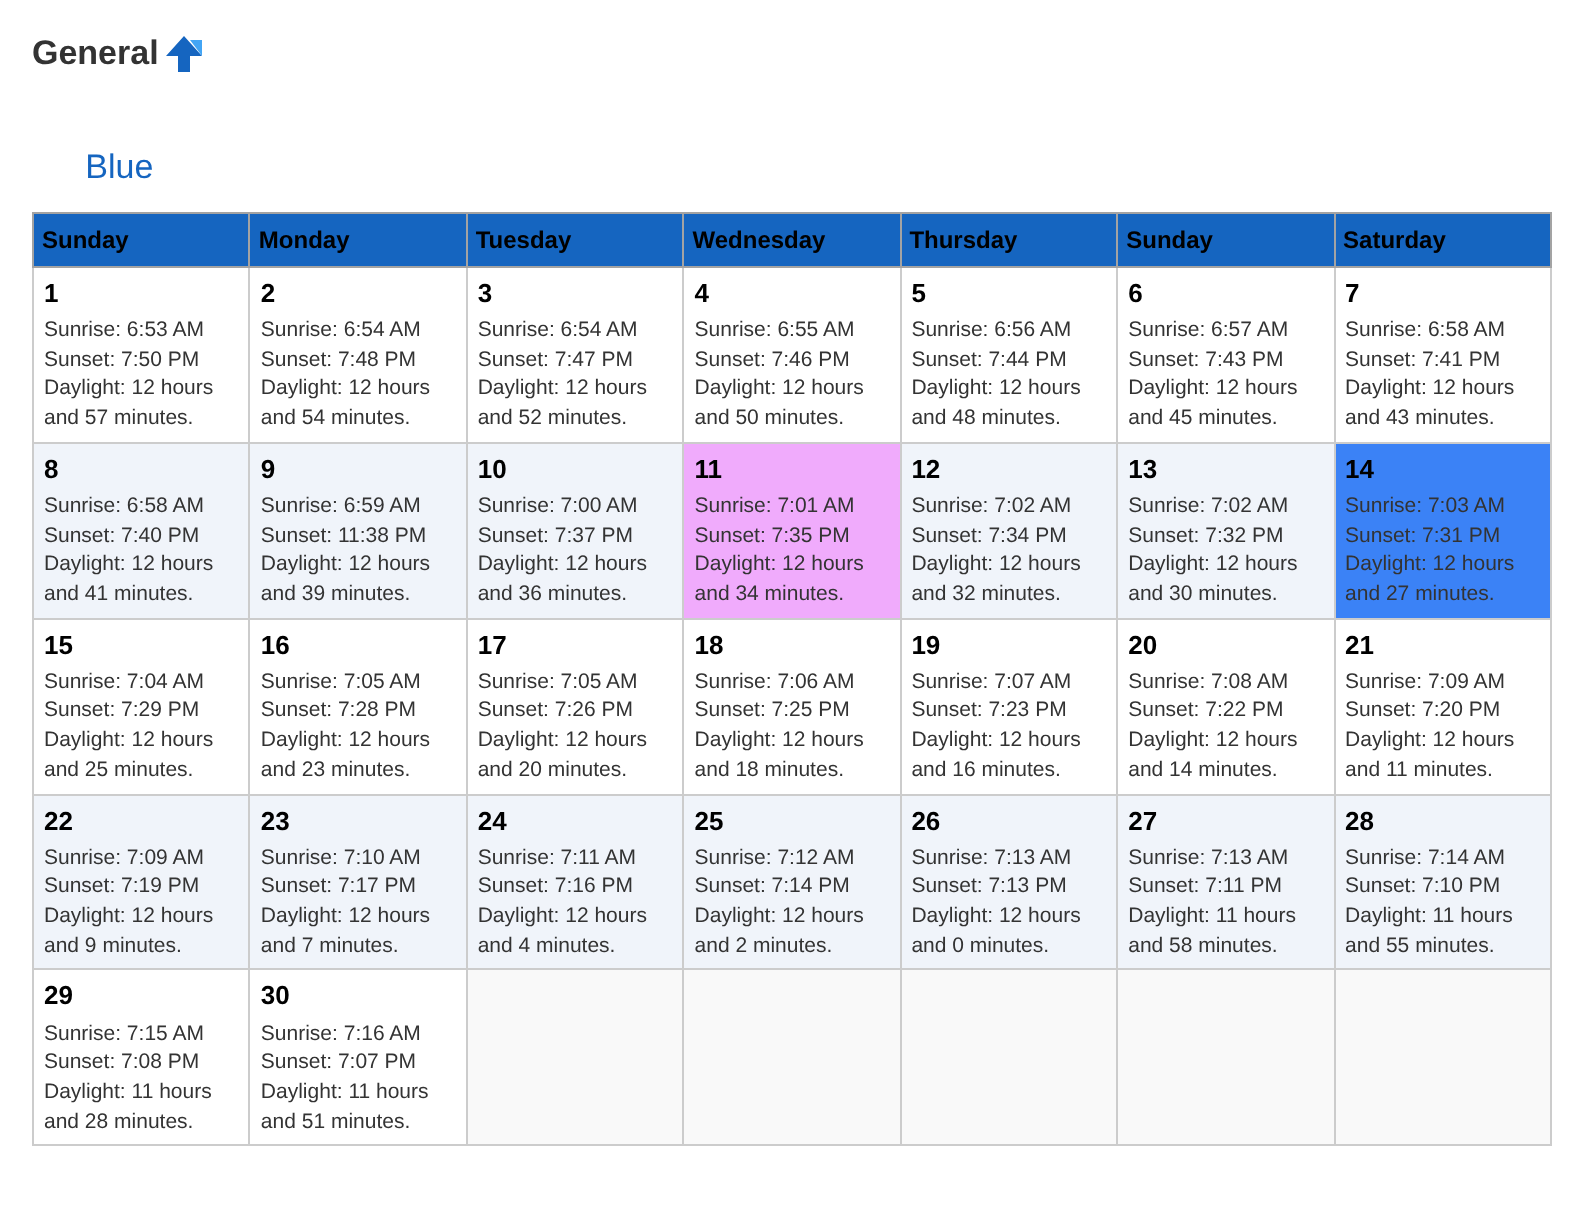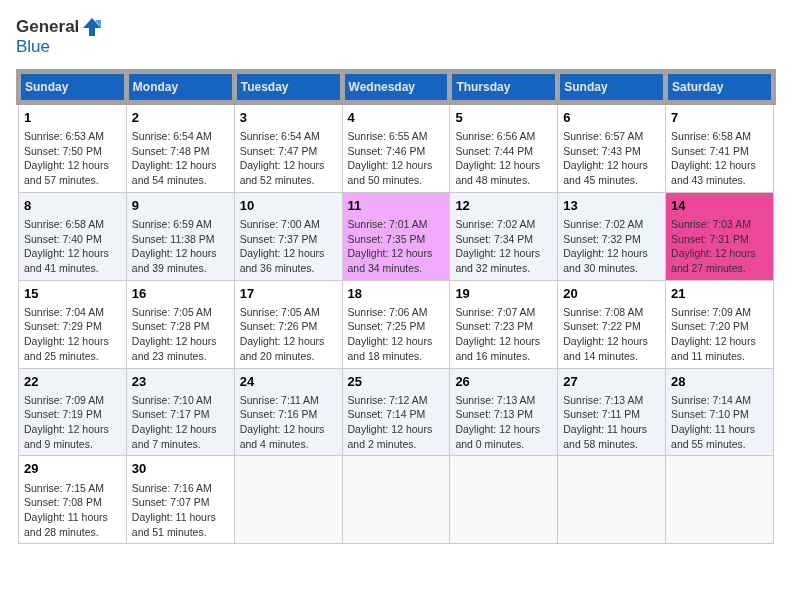--- a/index.html
+++ b/index.html
@@ -33,26 +33,26 @@
       font-size: 14px;
       color: #555;
     }
     .calendar {
       width: 100%;
       border-collapse: collapse;
       font-size: 11px;
     }
     .calendar th {
       background: #1565c0;
-      color: #e5e5e5;
+      color: #000000;
       padding: 6px 4px;
       text-align: left;
       font-size: 12px;
       font-weight: bold;
-      border: 5px solid #a3a3a3;
+      border: 1px solid #a3a3a3;
     }
     .calendar td {
       border: 1px solid #ccc;
       padding: 4px 5px;
       vertical-align: top;
       width: calc(100% / 7);
       min-height: 70px;
       background: #fff;
       line-height: 1.4;
     }
@@ -68,21 +68,21 @@
     .day-info {
       color: #333;
       font-size: 10.5px;
     }
   </style>
 </head>
 <body>
 
 <div class="header-area">
   <div class="logo">
-  <div style="display:flex;flex-direction:column;align-items:flex-start;line-height:1.1;">
+  <div style="display:flex;flex-direction:column;align-items:center;line-height:1.1;gap:37px;">
     <div style="display:flex;align-items:center;gap:2px;">
       <span style="font-size:17px;font-weight:bold;color:#333;">General</span>
       <svg width="22" height="22" viewBox="0 0 22 22">
         <polygon points="11,2 20,12 14,12 14,20 8,20 8,12 2,12" fill="#1565c0"></polygon>
         <polygon points="14,4 20,4 20,12" fill="#42a5f5"></polygon>
       </svg>
     </div>
     <span style="font-size:17px;font-weight:normal;color:#1565c0;">Blue</span>
   </div>
 </div>
@@ -192,21 +192,21 @@
           <div class="day-info">Daylight: 12 hours</div>
           <div class="day-info">and 32 minutes.</div>
         </td>
         <td style="background: rgb(240, 244, 250);">
           <span class="day-num">13</span>
           <div class="day-info">Sunrise: 7:02 AM</div>
           <div class="day-info">Sunset: 7:32 PM</div>
           <div class="day-info">Daylight: 12 hours</div>
           <div class="day-info">and 30 minutes.</div>
         </td>
-        <td style="background: #ec4899;">
+        <td style="background: #3b82f6;">
           <span class="day-num">14</span>
           <div class="day-info">Sunrise: 7:03 AM</div>
           <div class="day-info">Sunset: 7:31 PM</div>
           <div class="day-info">Daylight: 12 hours</div>
           <div class="day-info">and 27 minutes.</div>
         </td>
       </tr>
       <tr>
         <td>
           <span class="day-num">15</span>

